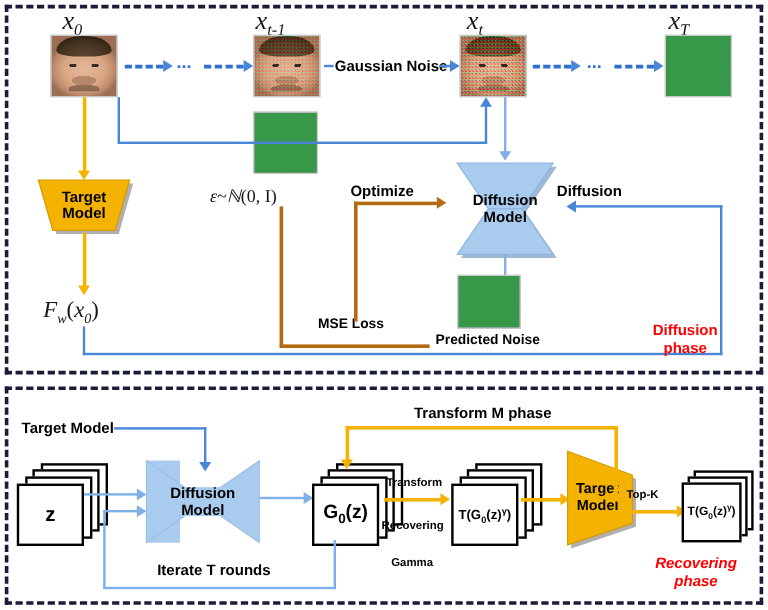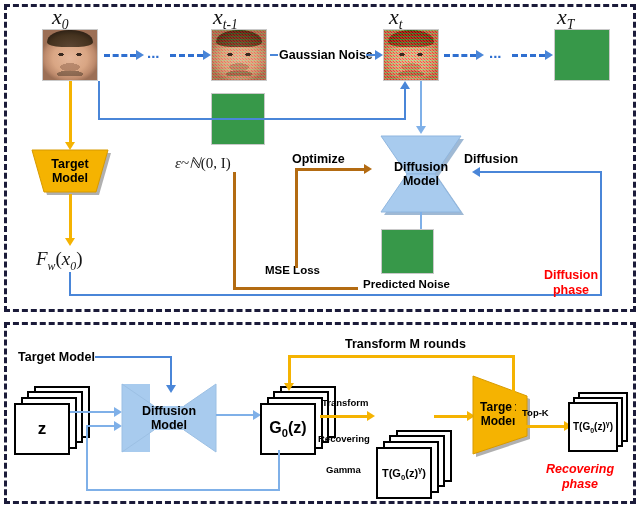--- a/index.html
+++ b/index.html
@@ -359,21 +359,21 @@
       <span class="ftxt"><span>G</span><sub style="font-size:70%;">0</sub><span>(z)</span></span>
     </div>
   </div>
 
   <div class="ln h-yel" style="left:320px; top:415px; width:50px;"></div>
   <div class="arw arw-r-yel" style="left:367px; top:411px;"></div>
   <div class="lbl lbl-10" style="left:322px; top:398px;">Transform</div>
   <div class="lbl lbl-10" style="left:326px; top:421px;margin-top:44px;">Gamma</div>
   <div class="lbl lbl-10" style="left:318px; top:434px;">Recovering</div>
 
-  <div class="stack" style="left:376px; top:386px; width:78px; height:74px;margin-top:44px;">
+  <div class="stack" style="left:376px; top:386px; width:78px; height:74px;">
     <div class="card" style="left:20px; top:0;  width:56px; height:52px;"></div>
     <div class="card" style="left:13px; top:5px; width:56px; height:52px;"></div>
     <div class="card" style="left:7px;  top:11px;width:56px; height:52px;"></div>
     <div class="card front" style="left:0px; top:17px; width:56px; height:52px; font-size:11px;">
       <span class="ftxt"><span>T(G</span><sub style="font-size:70%;">0</sub><span>(z)</span><sup style="font-size:70%;">γ</sup><span>)</span></span>
     </div>
   </div>
 
   <div class="ln h-yel" style="left:434px; top:415px; width:36px;"></div>
   <div class="arw arw-r-yel" style="left:467px; top:411px;"></div>
@@ -394,26 +394,27 @@
   <div class="lbl lbl-10" style="left:522px; top:408px;">Top-K</div>
 
   <div class="stack" style="left:568px; top:392px; width:60px; height:66px;">
     <div class="card" style="left:10px; top:0;  width:50px; height:50px;"></div>
     <div class="card" style="left:5px;  top:5px; width:50px; height:50px;"></div>
     <div class="card front" style="left:0px; top:10px; width:50px; height:50px; font-size:10px;">
       <span class="ftxt"><span>T(G</span><sub style="font-size:70%;">0</sub><span>(z)</span><sup style="font-size:70%;">γ</sup><span>)</span></span>
     </div>
   </div>
 
-  <div class="lbl lbl-13" style="left:345px; top:337px;">Transform M rounds</div>
+  <div class="lbl lbl-13" style="left:345px; top:337px;">Transform M phase</div>
   <div class="ln v-yel" style="left:512px; top:355px; height:63px;"></div>
   <div class="ln h-yel" style="left:288px; top:355px; width:226px;"></div>
   <div class="ln v-yel" style="left:288px; top:355px; height:32px;"></div>
   <div class="arw arw-d-yel" style="left:284px; top:383px;"></div>
 
+  <div class="lbl lbl-13" style="left:131px; top:468px;">Iterate T rounds</div>
   <div class="ln v-blue-l" style="left:278px; top:450px; height:41px;"></div>
   <div class="ln h-blue-l" style="left:86px; top:489px; width:194px;"></div>
   <div class="ln v-blue-l" style="left:86px; top:425px; height:65px;"></div>
 
   <div class="phase-tag" style="left:530px; top:462px; width:100px;font-style:italic;">
     <div>Recovering</div>
     <div>phase</div>
   </div>
 
 </div>

